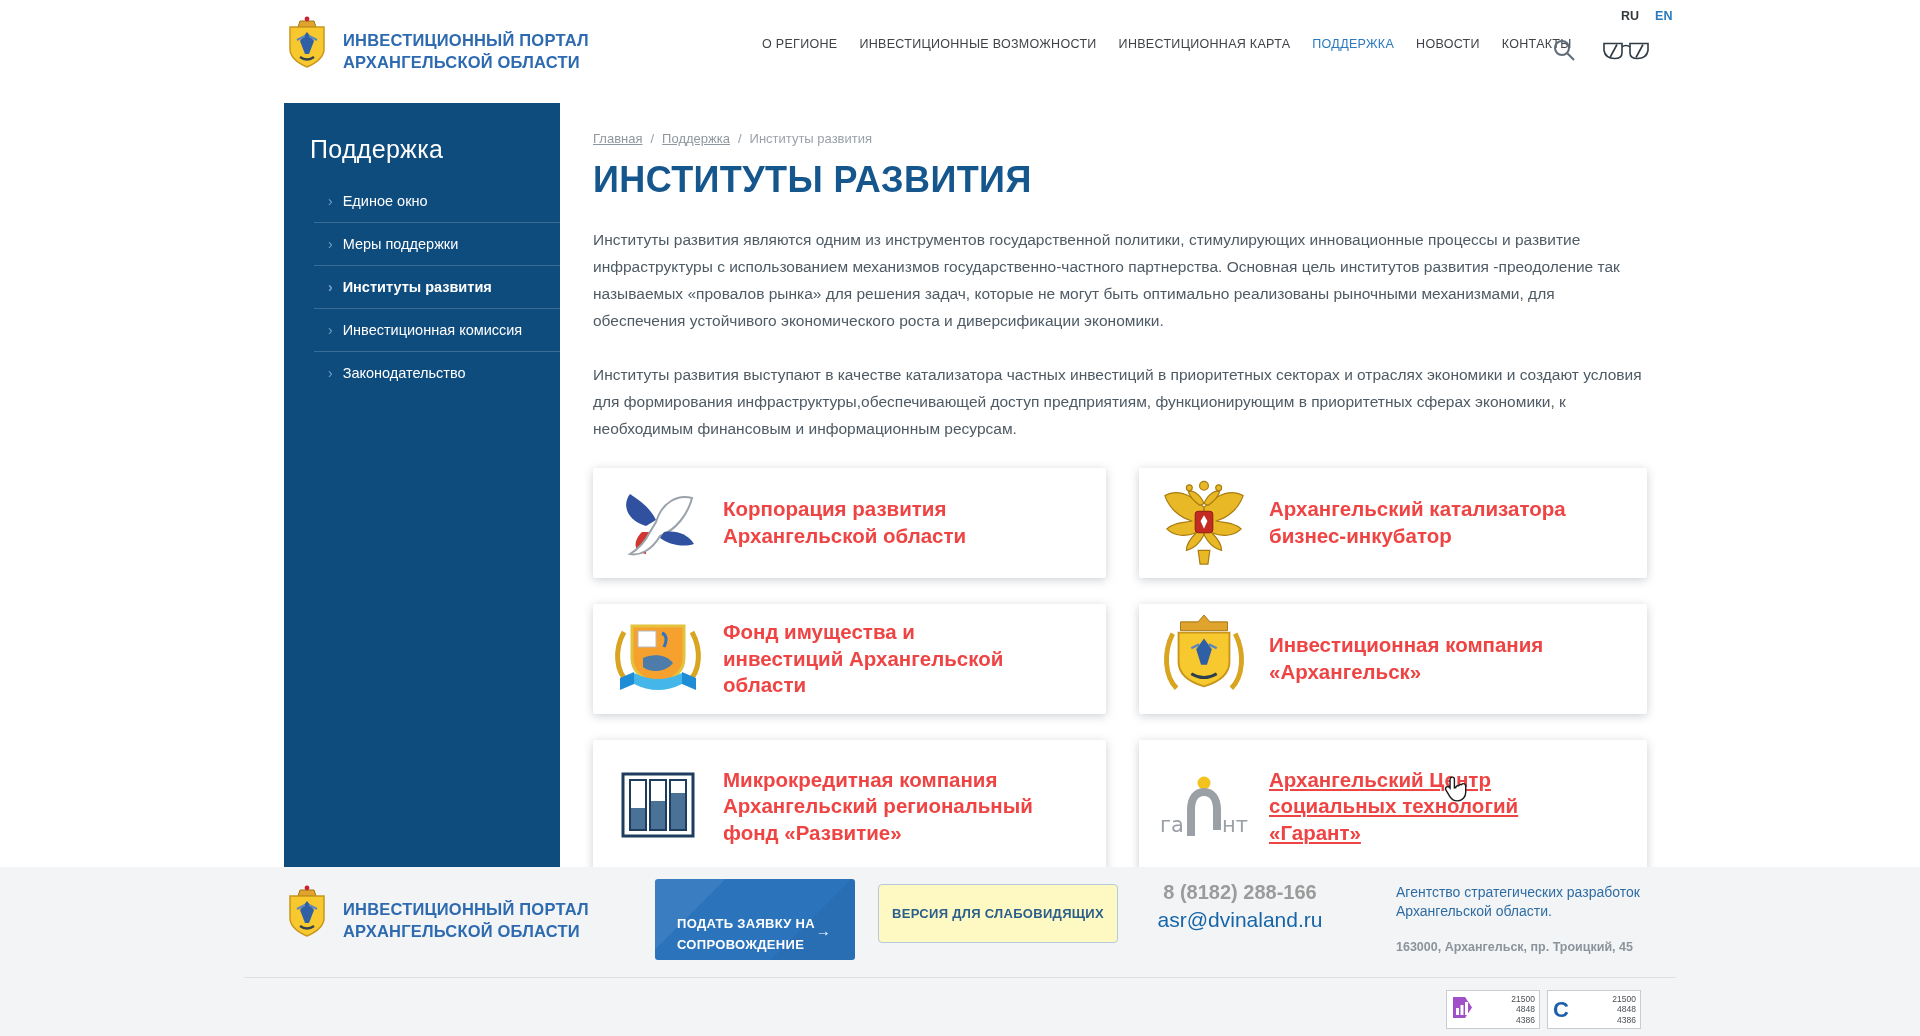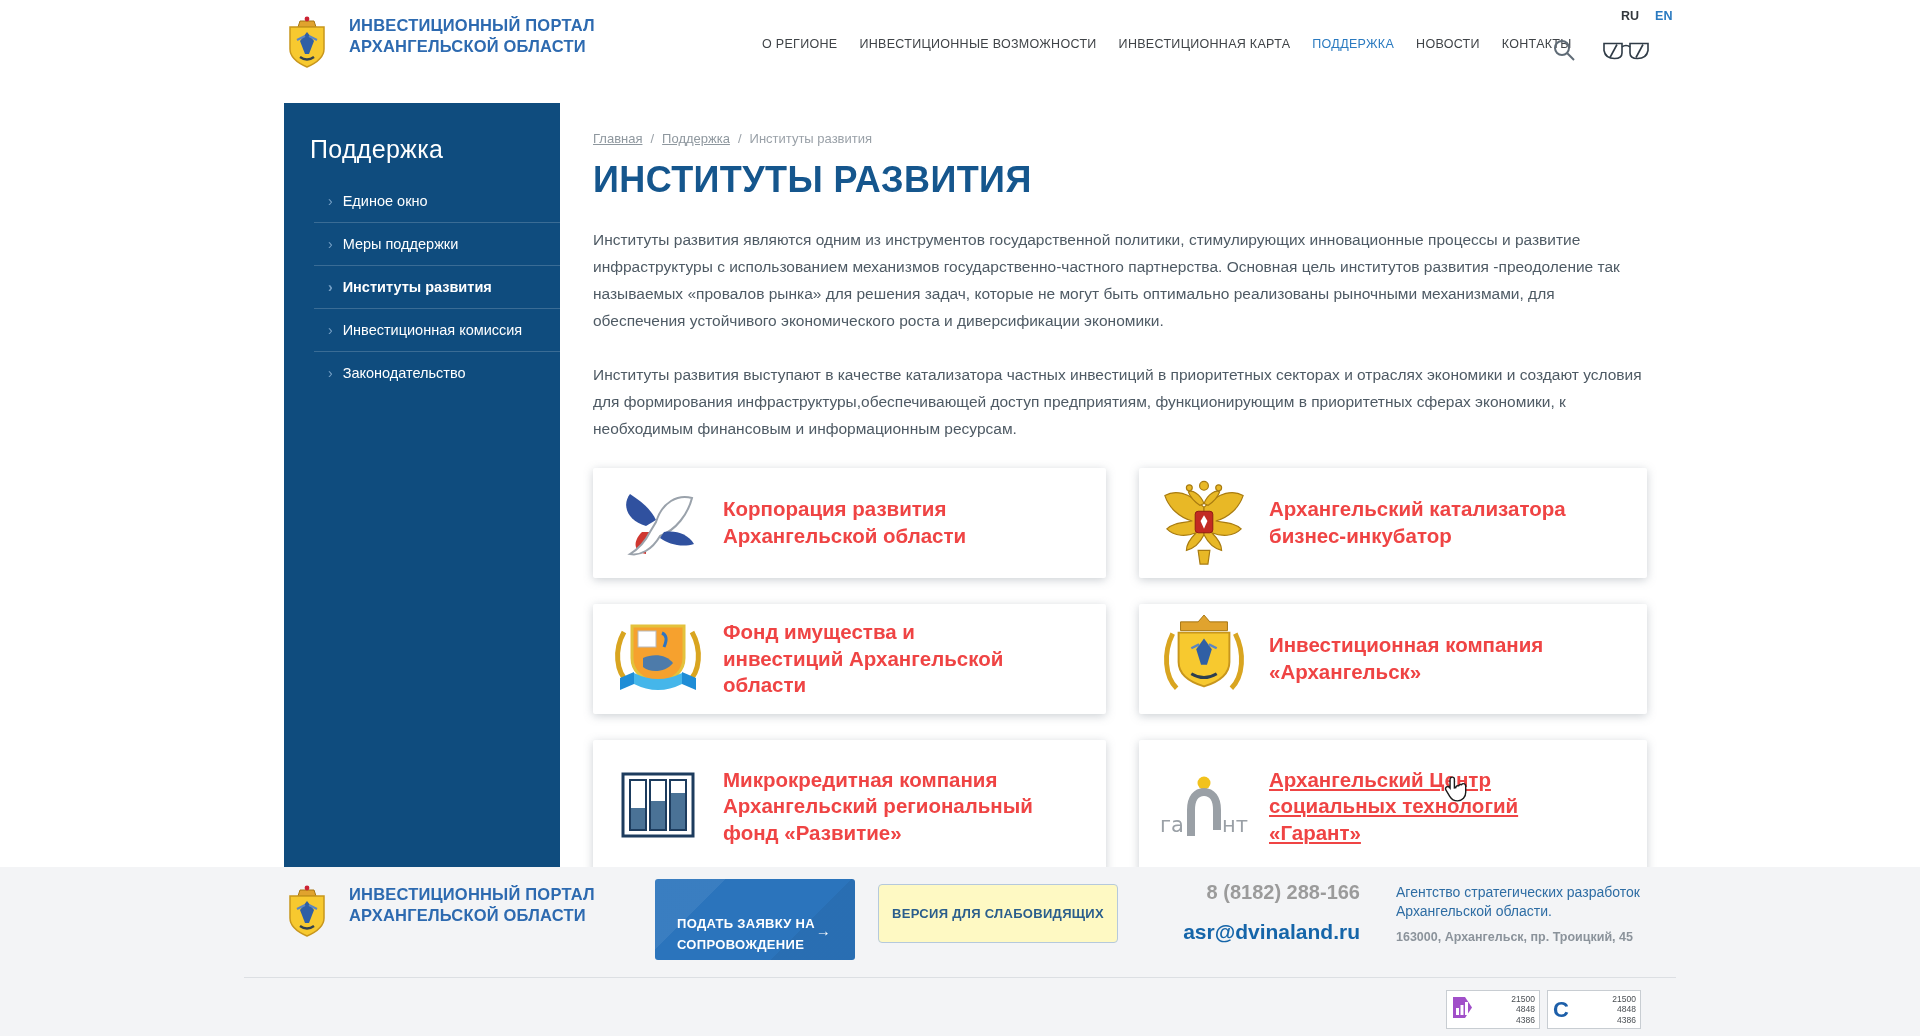--- a/index.html
+++ b/index.html
@@ -5,21 +5,21 @@
   * { margin:0; padding:0; box-sizing:border-box; }
   html,body { width:1920px; height:1036px; }
   body {
     position:relative; overflow:hidden; background:#fff;
     font-family:"Liberation Sans", sans-serif; color:#333;
   }
   a { text-decoration:none; color:inherit; }
 
   
   .hdr { position:absolute; top:0; left:0; width:1920px; height:88px; background:#fff; z-index:5; }
-  .logo-group { display:flex; align-items:flex-start; gap:19px; }
+  .logo-group { display:flex; align-items:flex-end; gap:13px; }
   .hdr .logo-group { position:absolute; left:284px; top:15px; }
   .logo-text { font-weight:bold; font-size:16.5px; line-height:1.3; color:#2d6ab0; letter-spacing:.2px; }
   .nav { position:absolute; left:762px; top:0; height:88px; display:flex; align-items:center; gap:22px; }
   .nav a { font-size:12.5px; color:#3f4347; letter-spacing:.3px; white-space:nowrap; }
   .nav a.active { color:#2a7ac0; }
   .lang { position:absolute; top:9px; left:1601px; display:flex; gap:16px; font-size:12.5px; font-weight:bold; }
   .lang .ru { color:#33383d;padding-left:20px; }
   .lang .en { color:#2a7ac0; }
   .search-btn { position:absolute; left:1552px; top:38px; width:24px; height:24px; cursor:pointer; }
   .glasses-btn { position:absolute; left:1602px; top:40px; width:48px; height:22px; cursor:pointer; }
@@ -55,26 +55,26 @@
   .footer { position:absolute; top:867px; left:0; width:1920px; height:169px; background:#f3f4f6; }
   .footer .logo-group { position:absolute; left:284px; top:17px; }
   .btn-apply { position:absolute; left:655px; top:12px; width:200px; height:81px;
                background:#2b74bc; background-image:linear-gradient(135deg, rgba(255,255,255,.07) 25%, rgba(0,0,0,0) 25%, rgba(0,0,0,0) 70%, rgba(0,0,0,.05) 70%);
                border-radius:3px; color:#fff; font-size:13px; font-weight:bold; letter-spacing:.3px;
                line-height:1.6; padding:30px 40px 0 22px; cursor:pointer; border:none; text-align:left; }
   .btn-apply .arrow { position:absolute; right:24px; bottom:17px; font-weight:bold; font-size:15px; }
   .btn-visually { position:absolute; left:878px; top:17px; width:240px; height:59px; background:#fef9c3;
                   border:1px solid #b5c9dc; border-radius:4px; color:#2a5e8c; font-size:13px; font-weight:bold;
                   letter-spacing:.3px; display:flex; align-items:center; justify-content:center; cursor:pointer; }
-  .contact { position:absolute; left:1120px; top:14px; width:240px; text-align:right; }
+  .contact { position:absolute; left:1120px; top:14px; width:240px; text-align:center; }
   .contact .phone { font-size:20px; font-weight:bold; color:#9b9b9b; }
-  .contact .email { display:block; margin-top:16px; font-size:21px; font-weight:bold; color:#1565a9; }
+  .contact .email { display:block; margin-top:4px; font-size:21px; font-weight:normal; color:#1565a9; }
   .agency { position:absolute; left:1396px; top:16px; width:280px; }
   .agency .name { font-size:14px; line-height:1.35; color:#2e6da4; }
-  .agency .addr { margin-top:9px; font-size:12.5px; font-weight:bold; color:#8b939b; }
+  .agency .addr { margin-top:19px; font-size:12.5px; font-weight:bold; color:#8b939b; }
   .f-divider { position:absolute; left:244px; top:110px; width:1432px; height:1px; background:#dcdfe3; }
   .counters { position:absolute; left:1446px; top:123px; display:flex; gap:7px; }
   .counter { width:94px; height:39px; background:#fff; border:1px solid #c8cdd2; display:flex; align-items:center; padding:0 4px 0 5px; }
   .counter .nums { margin-left:auto; text-align:right; font-size:8.5px; line-height:1.2; color:#4a4f54; }
   .c-logo { font-size:22px; font-weight:bold; color:#1d5fa9; line-height:1; }
 
   .cursor-hand { position:absolute; left:1444px; top:776px; z-index:20; pointer-events:none; }
 </style>
 </head>
 <body>

